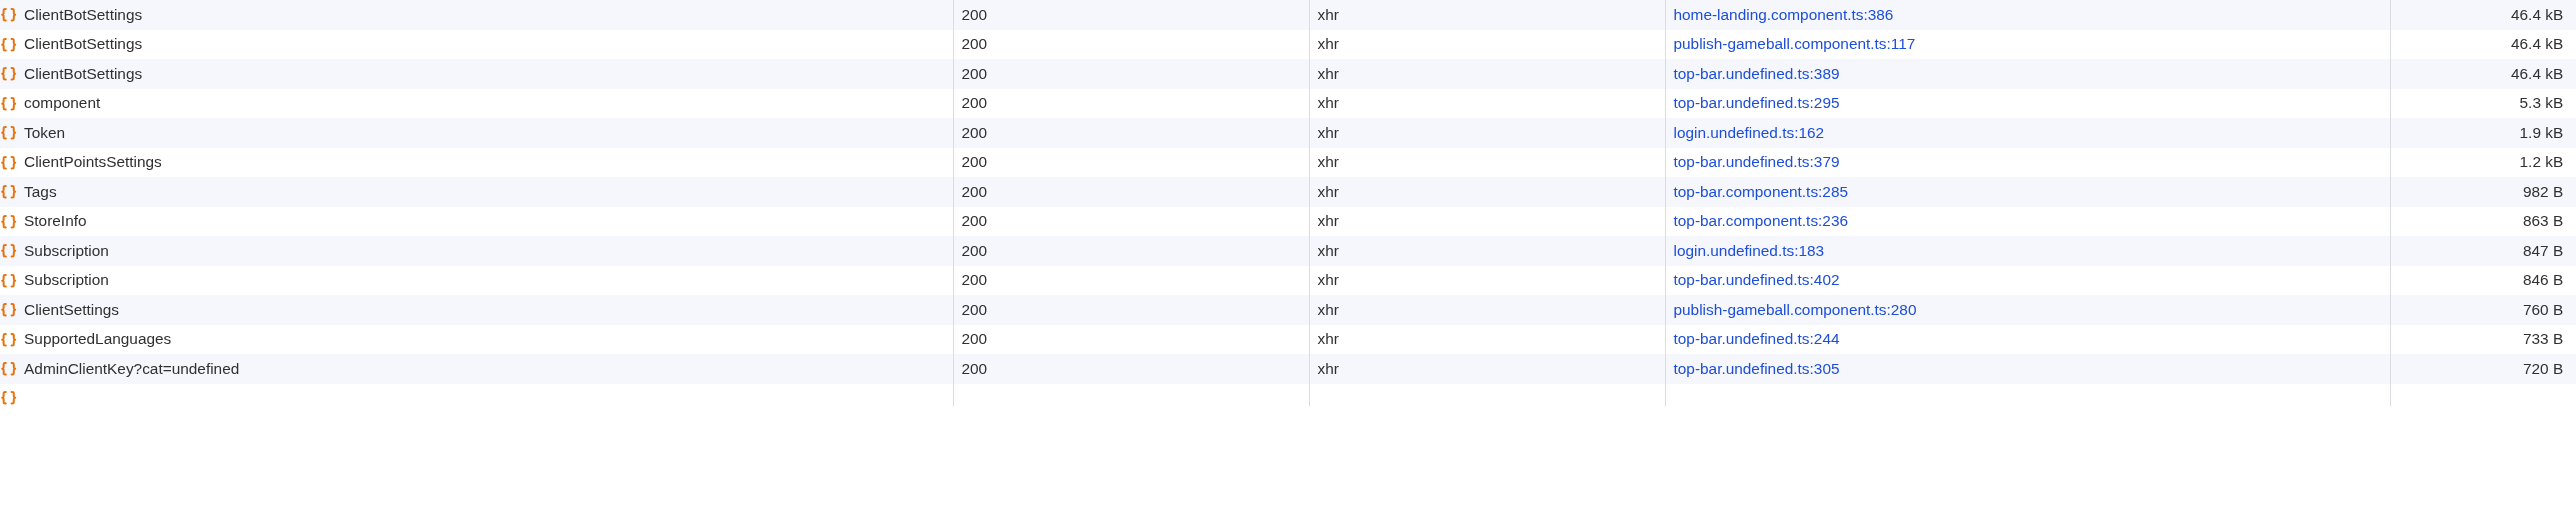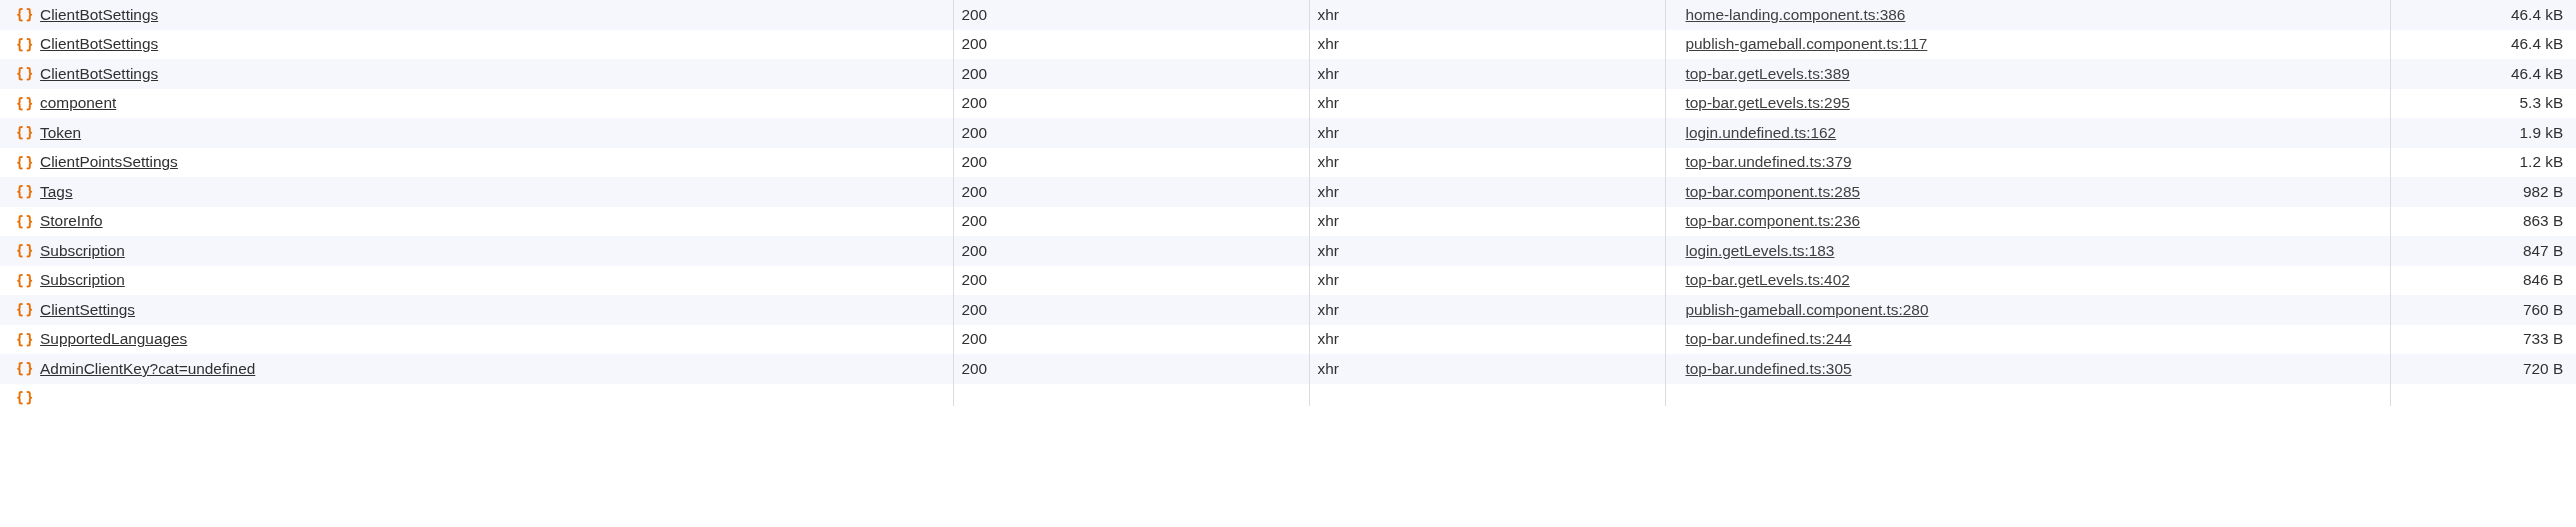--- a/index.html
+++ b/index.html
@@ -33,21 +33,21 @@
       padding: 0 8px;
       vertical-align: middle;
       height: 29.5px;
       overflow: hidden;
       white-space: nowrap;
       text-overflow: ellipsis;
     }
     td:last-child {
       border-right: none;
     }
-    .col-name { width: 953px; padding-left: 16px; text-decoration: underline; }
+    .col-name { width: 953px; padding-left: 0; }
     .col-status { width: 356px; }
     .col-type { width: 356px; }
     .col-initiator { width: 725px; }
     .col-size { width: 188px; text-align: right; padding-right: 14.8px; }
     .name-cell {
       display: flex;
       align-items: center;
       gap: 6.7px;
       height: 100%;
     }
@@ -57,24 +57,22 @@
       flex-shrink: 0;
       display: inline-flex;
       align-items: center;
       justify-content: center;
     }
     .json-icon svg {
       width: 17.4px;
       height: 17.4px;
     }
     .initiator-link {
-      color: #404040;
-      text-decoration: underline;
+      color: #1d4ed8;
       cursor: pointer;
-      margin-left: 12px;
     }
     .cut-row {
       height: 16px;
       overflow: hidden;
     }
     .cut-row td {
       height: 16px;
       vertical-align: top;
       padding-top: 5.4px;
     }
@@ -125,38 +123,38 @@
               <svg viewBox="0 0 24 24" fill="none" stroke="#e8710a" stroke-width="2.8" stroke-linecap="round" stroke-linejoin="round">
                 <path d="M8 4 C5 4 5 4 5 8 C5 11 5 12 3 12 C5 12 5 13 5 16 C5 20 5 20 8 20"></path>
                 <path d="M16 4 C19 4 19 4 19 8 C19 11 19 12 21 12 C19 12 19 13 19 16 C19 20 19 20 16 20"></path>
               </svg>
             </span>
             <span>ClientBotSettings</span>
           </div>
         </td>
         <td class="col-status">200</td>
         <td class="col-type">xhr</td>
-        <td class="col-initiator"><span class="initiator-link">top-bar.getLevels.ts:389</span></td>
+        <td class="col-initiator"><span class="initiator-link">top-bar.undefined.ts:389</span></td>
         <td class="col-size">46.4 kB</td>
       </tr>
       <tr class="even">
         <td class="col-name">
           <div class="name-cell">
             <span class="json-icon">
               <svg viewBox="0 0 24 24" fill="none" stroke="#e8710a" stroke-width="2.8" stroke-linecap="round" stroke-linejoin="round">
                 <path d="M8 4 C5 4 5 4 5 8 C5 11 5 12 3 12 C5 12 5 13 5 16 C5 20 5 20 8 20"></path>
                 <path d="M16 4 C19 4 19 4 19 8 C19 11 19 12 21 12 C19 12 19 13 19 16 C19 20 19 20 16 20"></path>
               </svg>
             </span>
             <span>component</span>
           </div>
         </td>
         <td class="col-status">200</td>
         <td class="col-type">xhr</td>
-        <td class="col-initiator"><span class="initiator-link">top-bar.getLevels.ts:295</span></td>
+        <td class="col-initiator"><span class="initiator-link">top-bar.undefined.ts:295</span></td>
         <td class="col-size">5.3 kB</td>
       </tr>
       <tr class="odd">
         <td class="col-name">
           <div class="name-cell">
             <span class="json-icon">
               <svg viewBox="0 0 24 24" fill="none" stroke="#e8710a" stroke-width="2.8" stroke-linecap="round" stroke-linejoin="round">
                 <path d="M8 4 C5 4 5 4 5 8 C5 11 5 12 3 12 C5 12 5 13 5 16 C5 20 5 20 8 20"></path>
                 <path d="M16 4 C19 4 19 4 19 8 C19 11 19 12 21 12 C19 12 19 13 19 16 C19 20 19 20 16 20"></path>
               </svg>
@@ -227,38 +225,38 @@
               <svg viewBox="0 0 24 24" fill="none" stroke="#e8710a" stroke-width="2.8" stroke-linecap="round" stroke-linejoin="round">
                 <path d="M8 4 C5 4 5 4 5 8 C5 11 5 12 3 12 C5 12 5 13 5 16 C5 20 5 20 8 20"></path>
                 <path d="M16 4 C19 4 19 4 19 8 C19 11 19 12 21 12 C19 12 19 13 19 16 C19 20 19 20 16 20"></path>
               </svg>
             </span>
             <span>Subscription</span>
           </div>
         </td>
         <td class="col-status">200</td>
         <td class="col-type">xhr</td>
-        <td class="col-initiator"><span class="initiator-link">login.getLevels.ts:183</span></td>
+        <td class="col-initiator"><span class="initiator-link">login.undefined.ts:183</span></td>
         <td class="col-size">847 B</td>
       </tr>
       <tr class="even">
         <td class="col-name">
           <div class="name-cell">
             <span class="json-icon">
               <svg viewBox="0 0 24 24" fill="none" stroke="#e8710a" stroke-width="2.8" stroke-linecap="round" stroke-linejoin="round">
                 <path d="M8 4 C5 4 5 4 5 8 C5 11 5 12 3 12 C5 12 5 13 5 16 C5 20 5 20 8 20"></path>
                 <path d="M16 4 C19 4 19 4 19 8 C19 11 19 12 21 12 C19 12 19 13 19 16 C19 20 19 20 16 20"></path>
               </svg>
             </span>
             <span>Subscription</span>
           </div>
         </td>
         <td class="col-status">200</td>
         <td class="col-type">xhr</td>
-        <td class="col-initiator"><span class="initiator-link">top-bar.getLevels.ts:402</span></td>
+        <td class="col-initiator"><span class="initiator-link">top-bar.undefined.ts:402</span></td>
         <td class="col-size">846 B</td>
       </tr>
       <tr class="odd">
         <td class="col-name">
           <div class="name-cell">
             <span class="json-icon">
               <svg viewBox="0 0 24 24" fill="none" stroke="#e8710a" stroke-width="2.8" stroke-linecap="round" stroke-linejoin="round">
                 <path d="M8 4 C5 4 5 4 5 8 C5 11 5 12 3 12 C5 12 5 13 5 16 C5 20 5 20 8 20"></path>
                 <path d="M16 4 C19 4 19 4 19 8 C19 11 19 12 21 12 C19 12 19 13 19 16 C19 20 19 20 16 20"></path>
               </svg>

